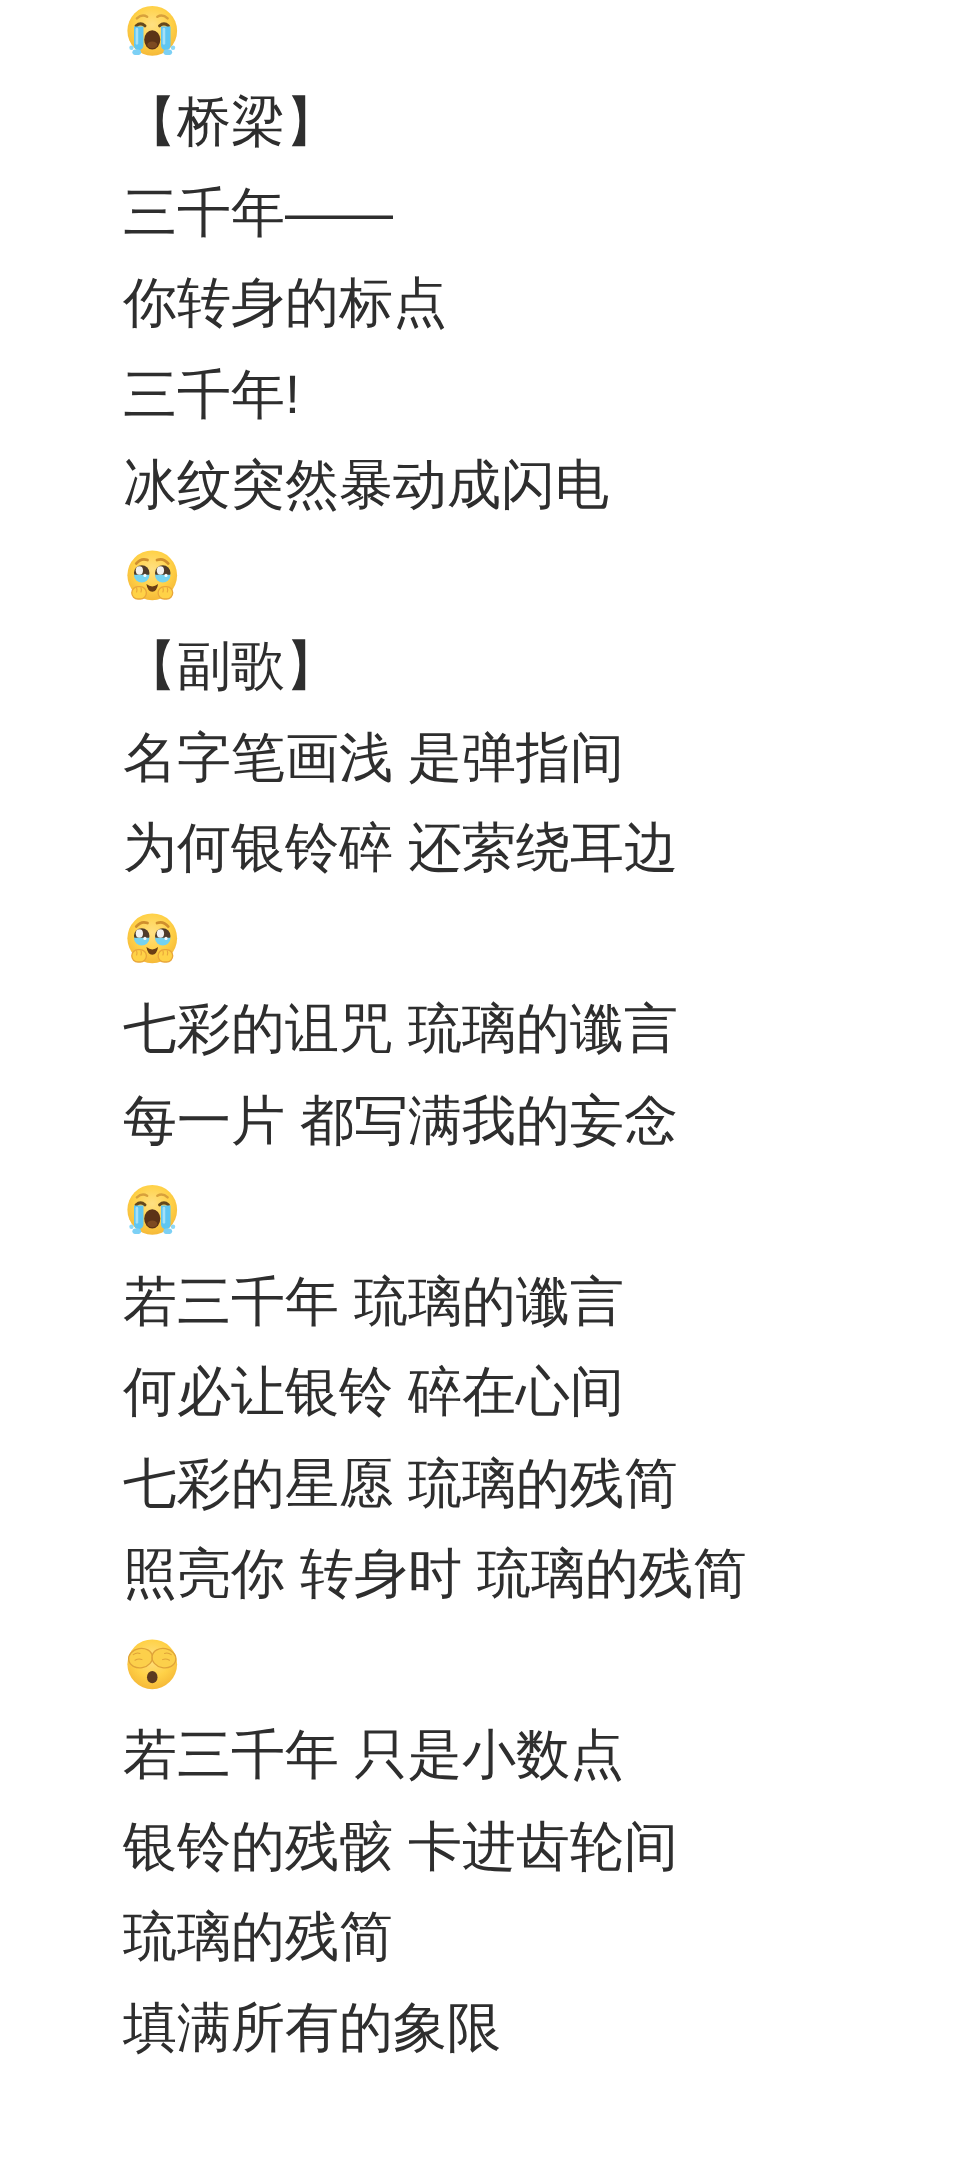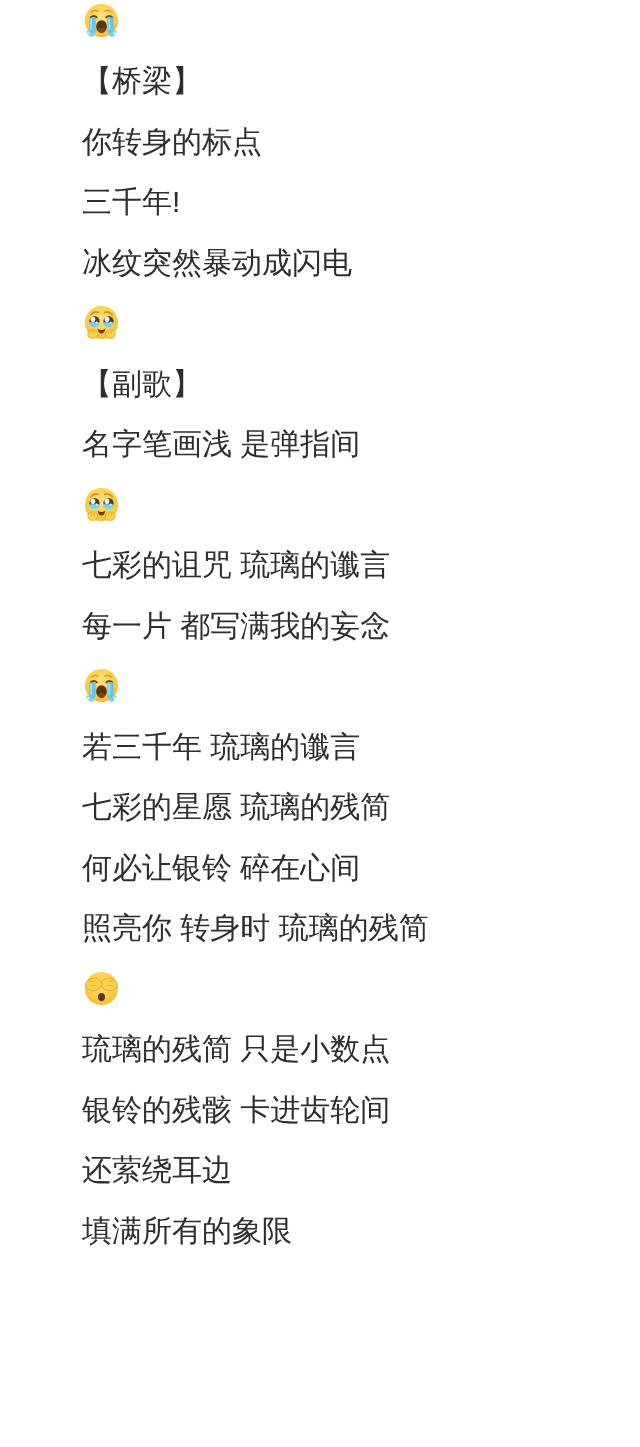--- a/index.html
+++ b/index.html
@@ -12,21 +12,21 @@
   }
   #lines {
     padding-left: 82px;
     padding-right: 30px;
     margin-top: -9px;
   }
   .line {
     height: 60.5px;
     display: flex;
     align-items: center;
-    font-size: 30px;
+    font-size: 36px;
     font-weight: 400;
     letter-spacing: 0;
     white-space: pre;
   }
   .emoji {
     width: 39px;
     height: 39px;
     display: block;
   }
   .defs-holder { position: absolute; width: 0; height: 0; overflow: hidden; }
@@ -106,41 +106,43 @@
     </symbol>
   </defs>
 </svg>
 
 <main class="page">
   <div id="lines" style="color: rgb(46, 46, 46);">
       <div class="line"><svg class="emoji">
           <use href="#sym-loudly-crying-face"></use>
         </svg></div>
       <div class="line"><span>【桥梁】</span></div>
+      <div class="line"><span>三千年——</span></div>
       <div class="line"><span>你转身的标点</span></div>
       <div class="line"><span>三千年!</span></div>
       <div class="line"><span>冰纹突然暴动成闪电</span></div>
       <div class="line"><svg class="emoji">
           <use href="#sym-holding-back-tears-face"></use>
         </svg></div>
       <div class="line"><span>【副歌】</span></div>
       <div class="line"><span>名字笔画浅 是弹指间</span></div>
+      <div class="line"><span>为何银铃碎 还萦绕耳边</span></div>
       <div class="line"><svg class="emoji">
           <use href="#sym-holding-back-tears-face"></use>
         </svg></div>
       <div class="line"><span>七彩的诅咒 琉璃的谶言</span></div>
       <div class="line"><span>每一片 都写满我的妄念</span></div>
       <div class="line"><svg class="emoji">
           <use href="#sym-loudly-crying-face"></use>
         </svg></div>
       <div class="line"><span>若三千年 琉璃的谶言</span></div>
+      <div class="line"><span>何必让银铃 碎在心间</span></div>
       <div class="line"><span>七彩的星愿 琉璃的残简</span></div>
-      <div class="line"><span>何必让银铃 碎在心间</span></div>
       <div class="line"><span>照亮你 转身时 琉璃的残简</span></div>
       <div class="line"><svg class="emoji">
           <use href="#sym-covering-eyes-face"></use>
         </svg></div>
-      <div class="line"><span>琉璃的残简 只是小数点</span></div>
+      <div class="line"><span>若三千年 只是小数点</span></div>
       <div class="line"><span>银铃的残骸 卡进齿轮间</span></div>
-      <div class="line"><span>还萦绕耳边</span></div>
+      <div class="line"><span>琉璃的残简</span></div>
       <div class="line"><span>填满所有的象限</span></div>
     </div>
 </main>
 
 </body></html>

